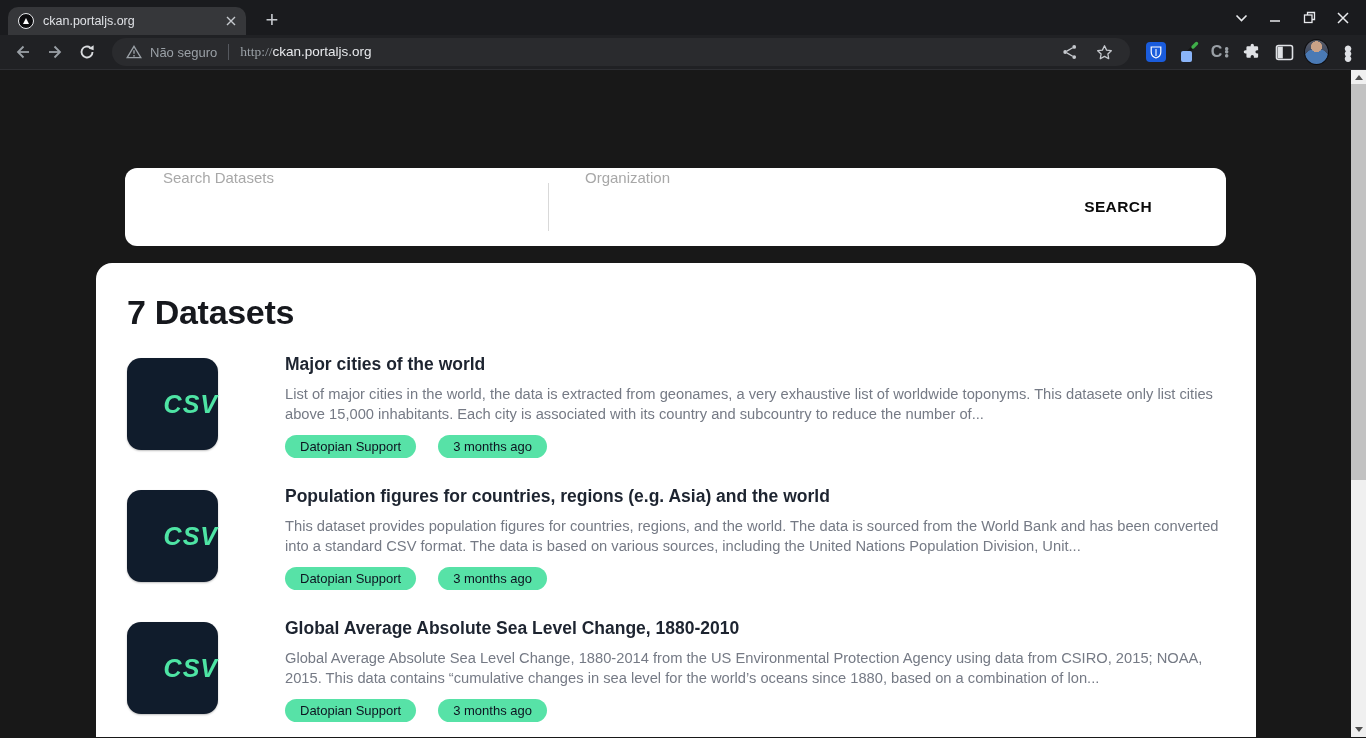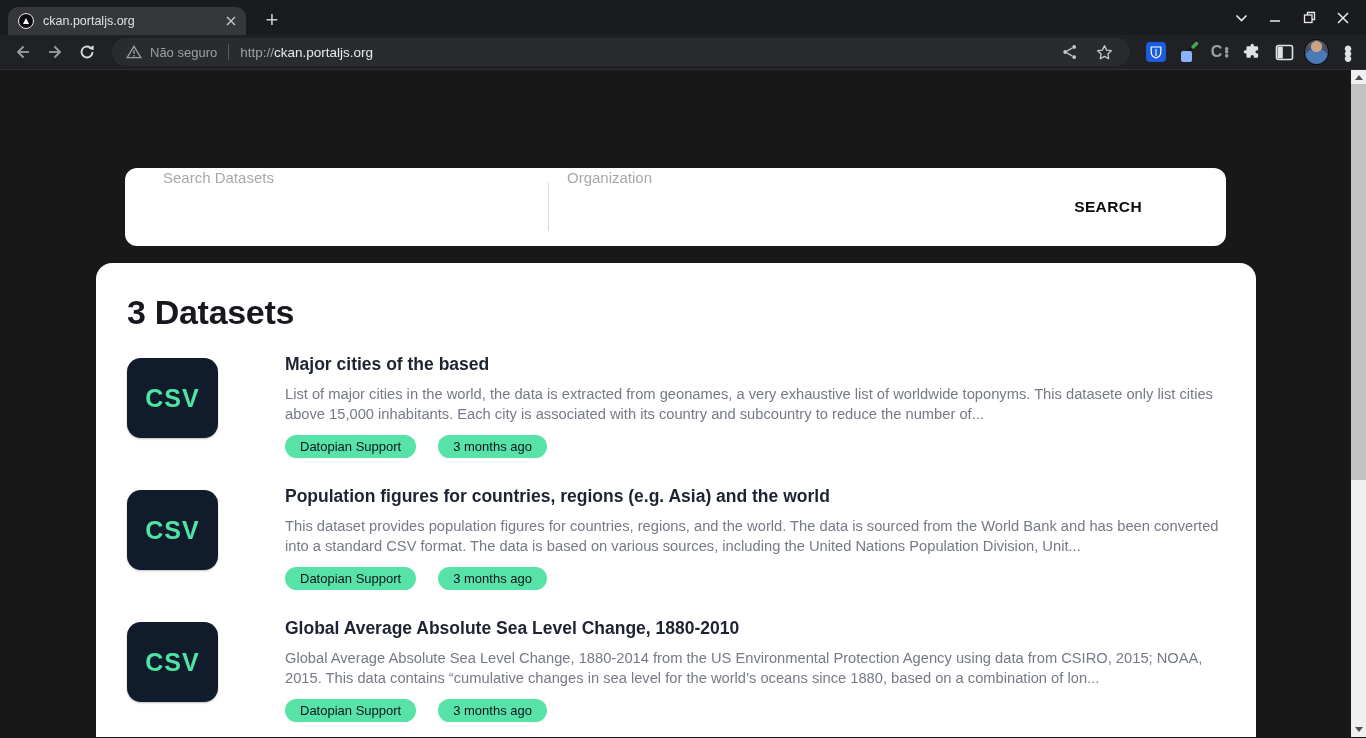--- a/index.html
+++ b/index.html
@@ -61,21 +61,21 @@
     display:flex; align-items:center; justify-content:center; flex:0 0 auto;
   }
   .omnibox {
     margin-left:9px; width:1018px; height:28px; background:#2a2b2e;
     border-radius:14px; display:flex; align-items:center; padding:0 14px;
     flex:0 0 auto;
   }
   .omni-sec-label { color:#9aa0a6; font-size:13px; margin-left:8px; white-space:nowrap; }
   .omni-divider { width:1px; height:16px; background:#55585e; margin:0 11px; }
   .omni-url { font-size:13.5px; white-space:nowrap; flex:1; overflow:hidden; }
-  .omni-url .scheme { color:#9aa0a6; }
+  .omni-url .scheme { color:#9aa0a6;font-family:Liberation Serif, serif; }
   .omni-url .host { color:#e8eaed; }
   .omni-action { width:24px; height:24px; display:flex; align-items:center; justify-content:center; margin-left:10px; flex:0 0 auto; }
 
   .ext-area { display:flex; align-items:center; margin-left:10px; }
   .ext-btn {
     width:25px; height:25px; margin:0 3.5px; display:flex;
     align-items:center; justify-content:center; flex:0 0 auto;
   }
   .bw-badge {
     width:20px; height:20px; background:#1a5cdc; border-radius:4px;
@@ -104,50 +104,51 @@
   .tri-down { width:0; height:0; border-left:4px solid transparent; border-right:4px solid transparent; border-top:5px solid #505050; }
   .sb-thumb { position:absolute; left:0; top:14px; width:15px; height:396px; background:#c2c2c2; }
 
   .search-card {
     position:absolute; left:125px; top:98px; width:1101px; height:78px;
     background:#ffffff; border-radius:12px; display:flex; align-items:stretch;
   }
   .sc-field { position:relative; display:flex; align-items:flex-start; }
   .sc-f1 { width:423px; padding-left:36px; }
   .sc-f2 { width:249px; padding-left:18px; }
-  .sc-f3 { flex:1; padding-left:17px; }
+  .sc-f3 { flex:1; padding-left:35px; }
   .sc-f2::before, .sc-f3::before {
     content:""; position:absolute; left:0; top:15px; bottom:15px; width:1px; background:#d9d9d9;
   }
   .sc-input {
     border:none; outline:none; background:transparent; width:92%;
     font-size:15px; color:#111; font-family:"Liberation Sans", sans-serif;
   }
   .sc-input::placeholder { color:#a8a8a8; opacity:1; }
   .sc-submit {
-    position:absolute; right:78px; top:50%; transform:translateY(-50%);
+    position:absolute; right:68px; top:50%; transform:translateY(-50%);
     border:none; background:none; cursor:pointer;
     font-family:"Liberation Sans", sans-serif;
     font-size:15.5px; font-weight:700; letter-spacing:0.4px; color:#0a0a0a;
   }
 
   .datasets-card {
     position:absolute; left:96px; top:193px; width:1160px; height:640px;
     background:#ffffff; border-radius:16px; padding:30px 31px 0 31px;
   }
   .ds-heading {
     margin:0 0 26px 0; font-size:34px; font-weight:700; letter-spacing:-0.3px;
     color:#16181d;
   }
   .ds-item { display:flex; margin-bottom:32px; }
   .ds-tile {
-    width:91px; height:80px; flex:0 0 91px; margin-right:67px;
+    width:91px; height:92px; flex:0 0 91px; margin-right:67px;
     background:#101c2c; border-radius:14px;
-    display:flex; align-items:center; justify-content:center;
+    display:flex; align-items:center; justify-content:flex-end;
     box-shadow:0 1px 2px rgba(0,0,0,0.25);
+    font-style:italic;
   }
   .ds-format { color:#4ee4a4; font-size:25px; font-weight:700; letter-spacing:1px; }
   .ds-body { flex:1; margin-top:-4px; min-width:0; }
   .ds-title { margin:0 0 9px 0; font-size:17.5px; font-weight:700; color:#1d2430; cursor:pointer; }
   .ds-desc { margin:0 0 11px 0; font-size:14.7px; line-height:20px; color:#757a85; max-width:940px; }
   .ds-badges { display:flex; gap:22px; }
   .badge {
     background:#57e2a7; color:#0d1420; font-size:13px; line-height:17px;
     padding:3px 15px; border-radius:999px; white-space:nowrap; cursor:pointer;
   }
@@ -284,28 +285,28 @@
     <div class="sc-field sc-f1">
       <input class="sc-input" type="text" placeholder="Search Datasets" style="">
     </div>
     <div class="sc-field sc-f3">
       <input class="sc-input" type="text" placeholder="Organization" style="">
     </div>
     <button class="sc-submit">SEARCH</button>
   </div>
 
   <div class="datasets-card">
-    <h1 class="ds-heading">3 Datasets</h1>
+    <h1 class="ds-heading">7 Datasets</h1>
     <div>
   <div class="ds-item">
     <div class="ds-tile">
       <span class="ds-format">CSV</span>
     </div>
     <div class="ds-body">
-      <h3 class="ds-title">Major cities of the based</h3>
+      <h3 class="ds-title">Major cities of the world</h3>
       <p class="ds-desc">List of major cities in the world, the data is extracted from geonames, a very exhaustive list of worldwide toponyms. This datasete only list cities above 15,000 inhabitants. Each city is associated with its country and subcountry to reduce the number of...</p>
       <div class="ds-badges">
               <span class="badge">Datopian Support</span>
               <span class="badge">3 months ago</span>
             </div>
     </div>
   </div>
 
   <div class="ds-item">
     <div class="ds-tile">

